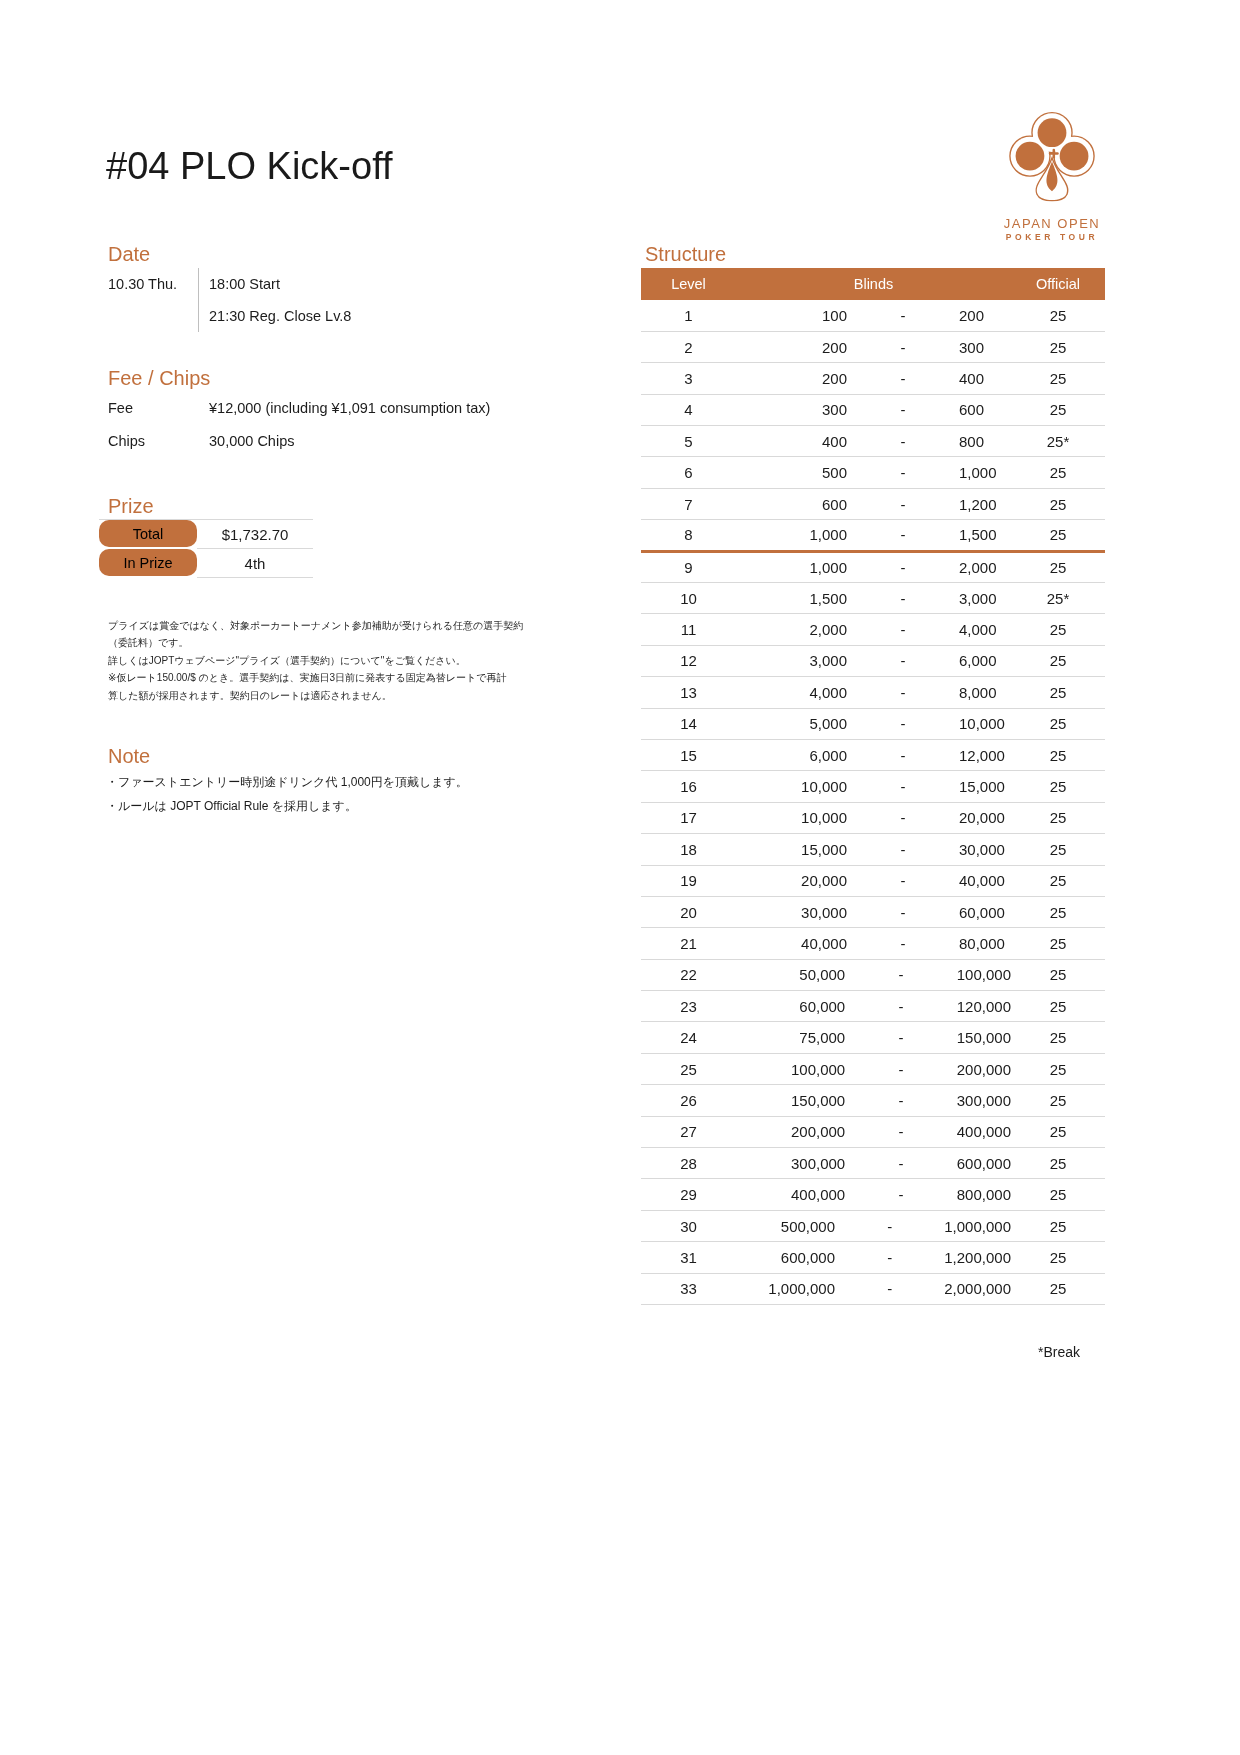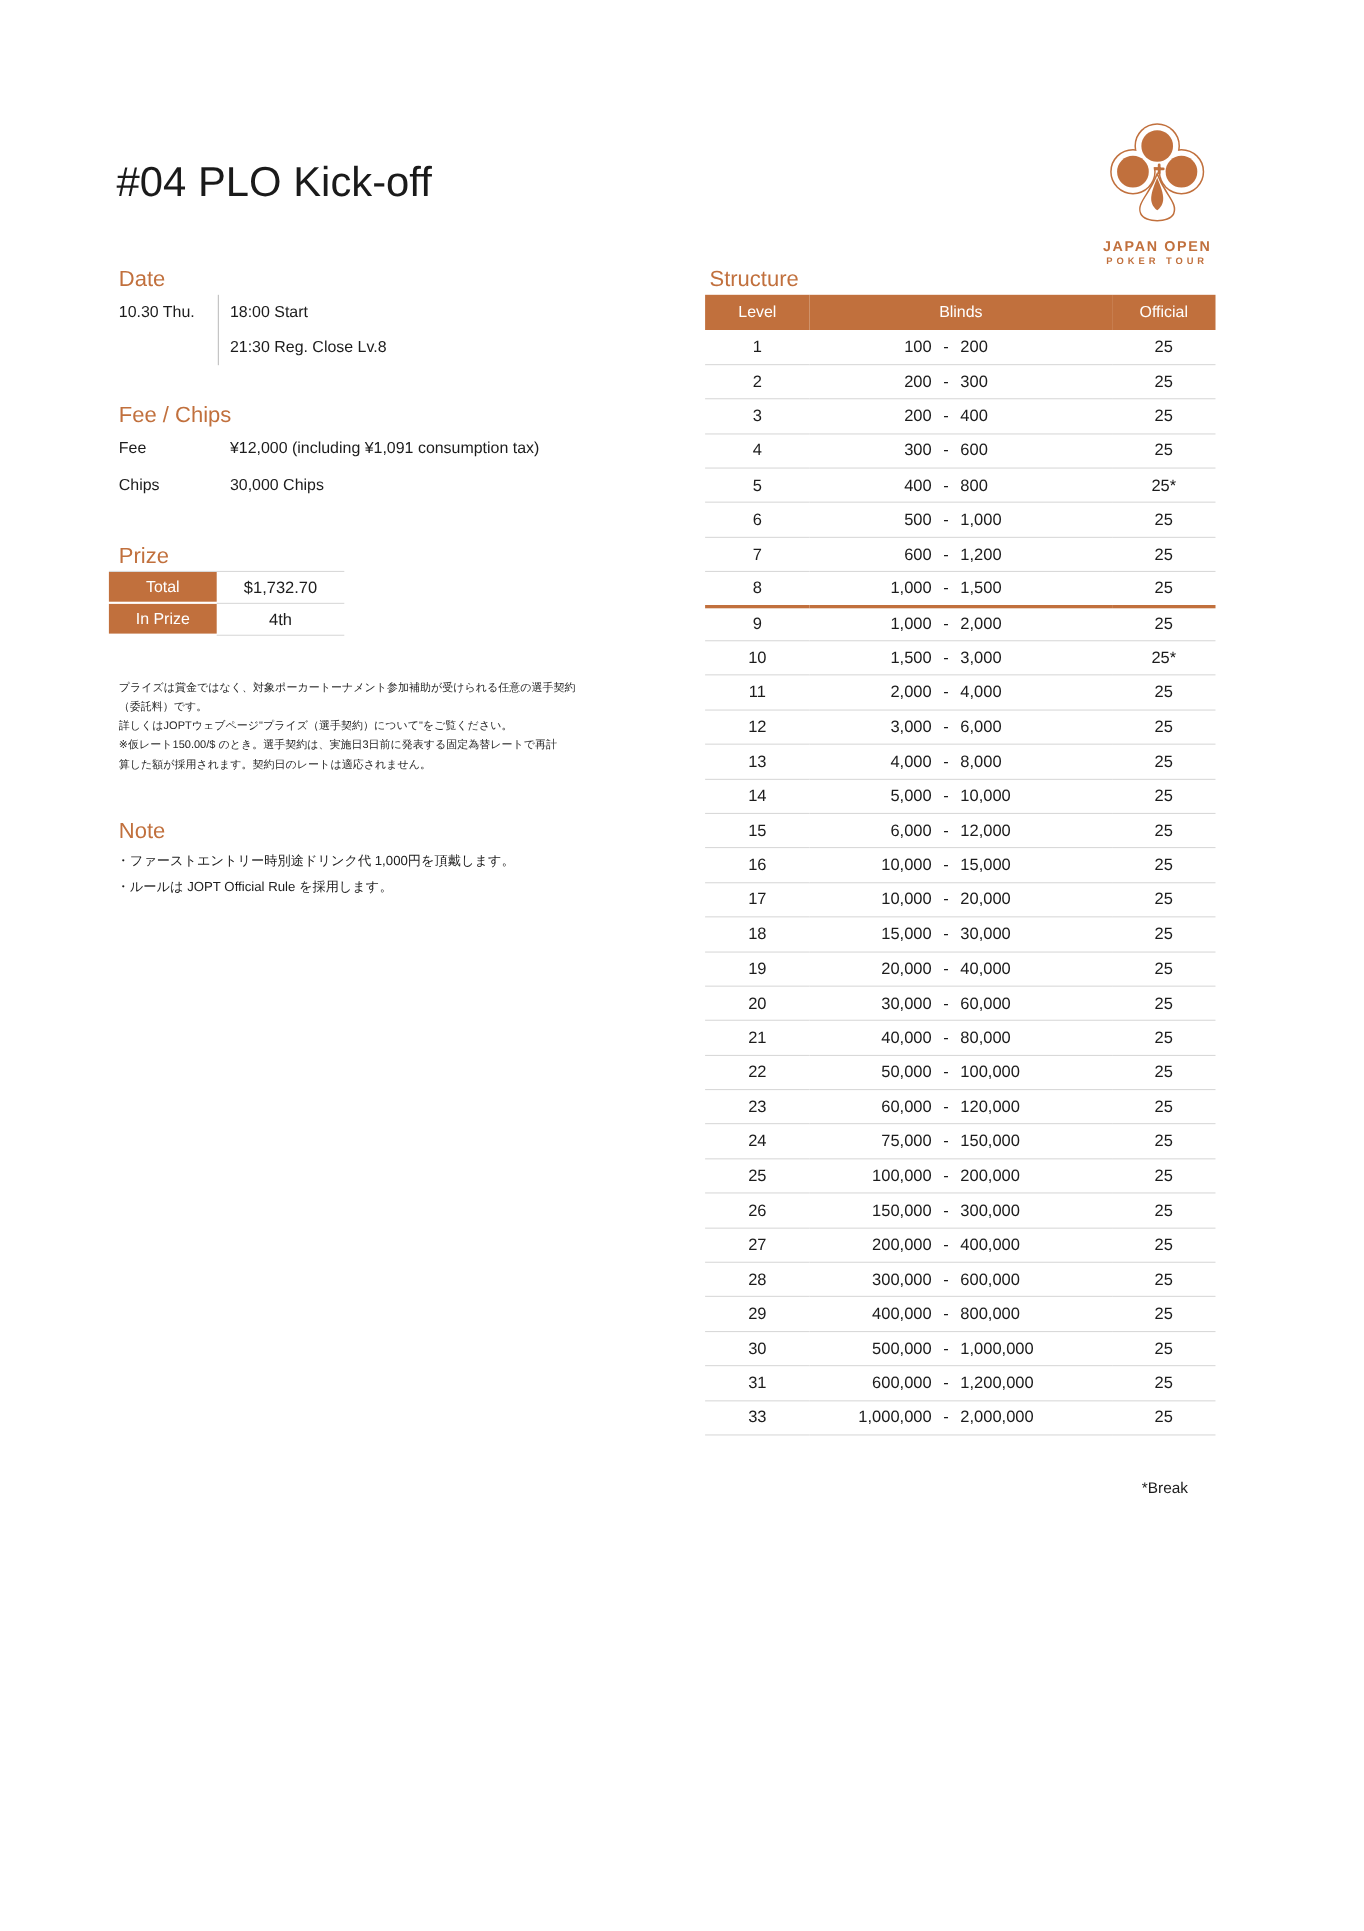--- a/index.html
+++ b/index.html
@@ -7,53 +7,53 @@
   body { background:#fff; font-family:"Liberation Sans","DejaVu Sans",sans-serif; color:var(--ink); }
   .page { position:relative; width:1240px; height:1755px; background:#fff; overflow:hidden; }
 
   .abs { position:absolute; }
 
   .page-title { left:106px; top:145px; font-size:38px; letter-spacing:0; color:#1a1a1a; }
 
   
   .logo { left:1000px; top:110px; width:104px; text-align:center; }
   .logo svg { display:block; margin:0 auto; }
-  .logo-primary { margin-top:3px; font-size:13px; font-weight:bold; letter-spacing:1.5px; color:var(--accent); white-space:nowrap; }
+  .logo-primary { margin-top:3px; font-size:13px; font-weight:normal; letter-spacing:1.5px; color:var(--accent); white-space:nowrap; }
   .logo-secondary { margin-top:1px; font-size:8.5px; font-weight:bold; letter-spacing:3.6px; color:var(--accent); white-space:nowrap; }
 
   .section-heading { font-size:20px; color:var(--accent); white-space:nowrap; }
 
   .body-text { font-size:14.5px; color:var(--ink); white-space:nowrap; }
 
   .date-divider { width:1px; background:#bfbfbf; }
 
   
   .prize-table { left:99px; top:519px; width:214px; border-top:1px solid var(--line); }
   .prize-row { display:flex; height:29px; }
-  .prize-label { width:98px; height:27px; margin-bottom:2px; background:var(--accent); color:#ffffff;
-                 font-size:14.5px; display:flex; align-items:center; justify-content:center; }
+  .prize-label { width:98px; height:27px; margin-bottom:2px; background:var(--accent); color:#000000;
+                 font-size:14.5px; display:flex; align-items:center; justify-content:center;border-radius:10px; }
   .prize-value { width:116px; border-bottom:1px solid var(--line); font-size:15px;
                  display:flex; align-items:center; justify-content:center; }
 
   .disclaimer { left:108px; top:617px; width:410px; font-size:10px; line-height:17.4px; color:#262626; }
   .disclaimer div { white-space:nowrap; }
 
   .note-item { font-size:12px; white-space:nowrap; }
 
   
   .structure-table { left:641px; top:268px; width:464px; border-collapse:collapse; table-layout:fixed; }
   .structure-table thead th { background:var(--accent); color:#fff; font-weight:normal; font-size:14.5px; height:32px; }
   .structure-table td { height:31.4px; font-size:15px; border-bottom:1px solid var(--line); vertical-align:middle; }
   .structure-table tr.reg-close td { border-bottom:3px solid var(--accent); }
   .col-level { width:95px; }
   .col-blinds { width:275px; }
   .col-min { width:94px; }
   td.c-level { text-align:center; }
   td.c-min { text-align:center; }
-  .blinds-wrap { display:flex; align-items:flex-start; }
+  .blinds-wrap { display:flex; align-items:flex-start;gap:43px; }
   .blinds-wrap .sb { width:111px; text-align:right; }
   .blinds-wrap .dash { width:26px; text-align:center; }
   .blinds-wrap .bb { flex:1; text-align:left; }
 
   .break-note { left:960px; top:1344px; width:120px; text-align:right; font-size:14px; white-space:nowrap; }
 </style>
 </head>
 <body>
 
 <div class="page">

